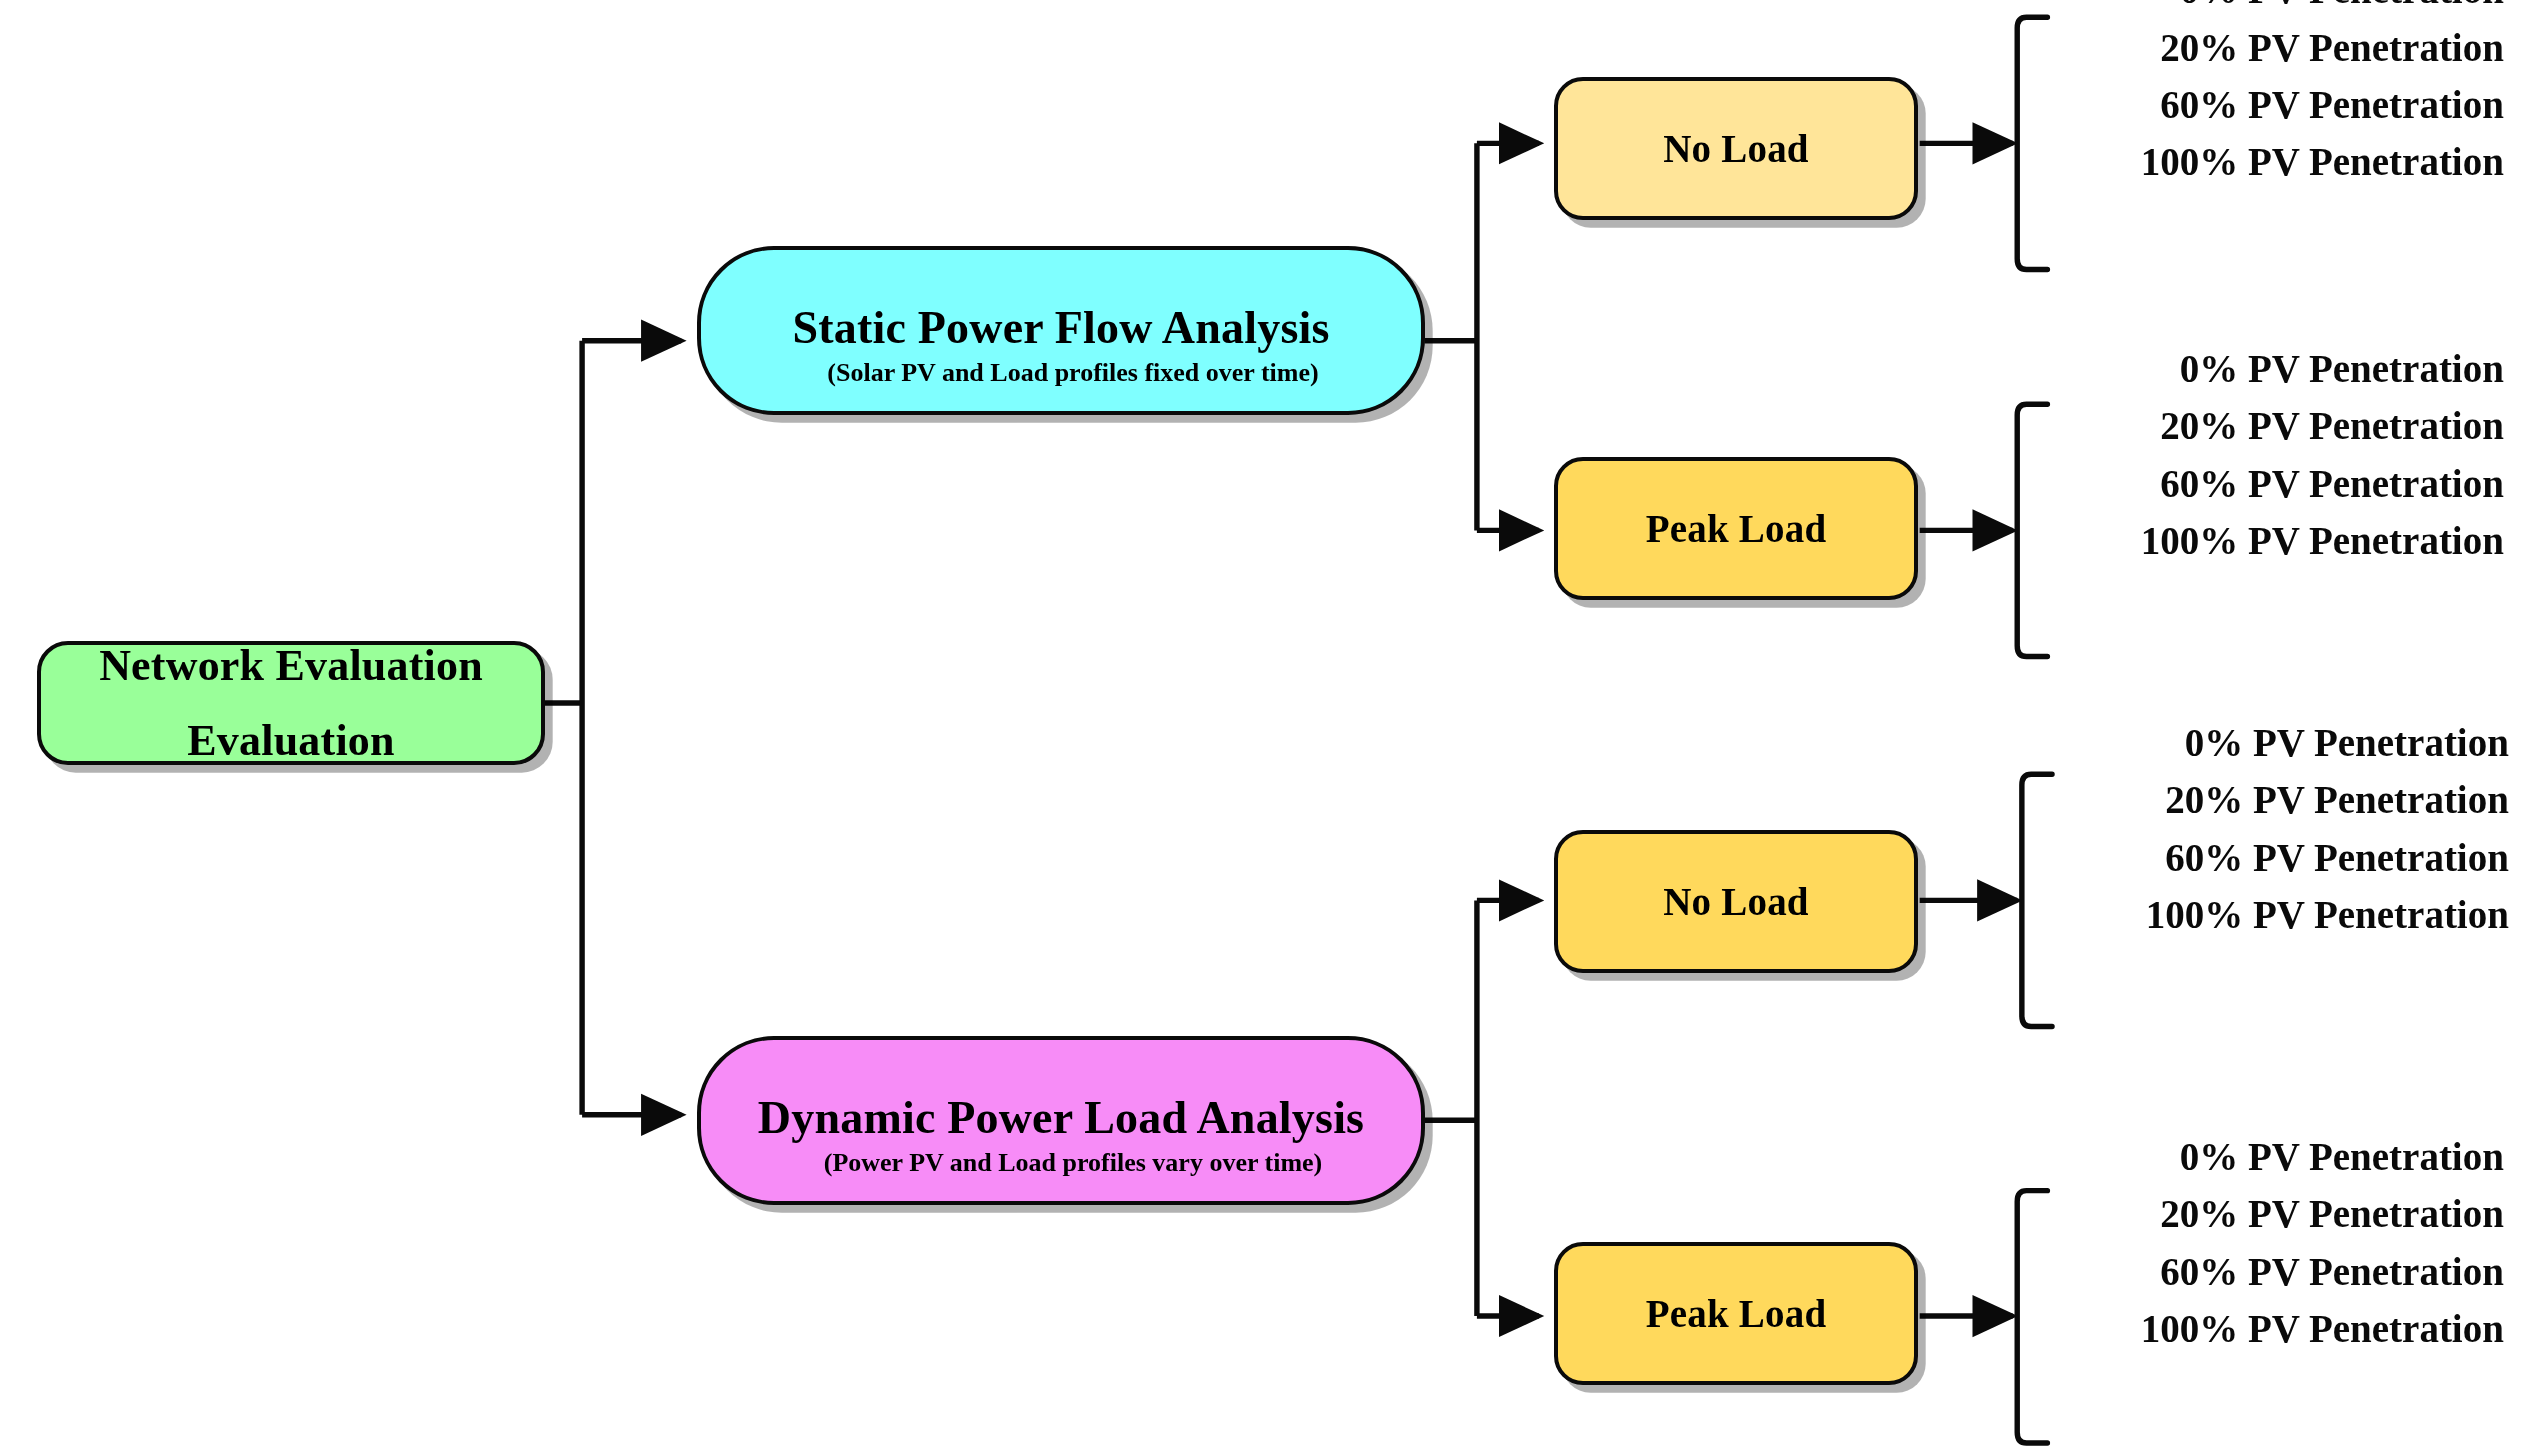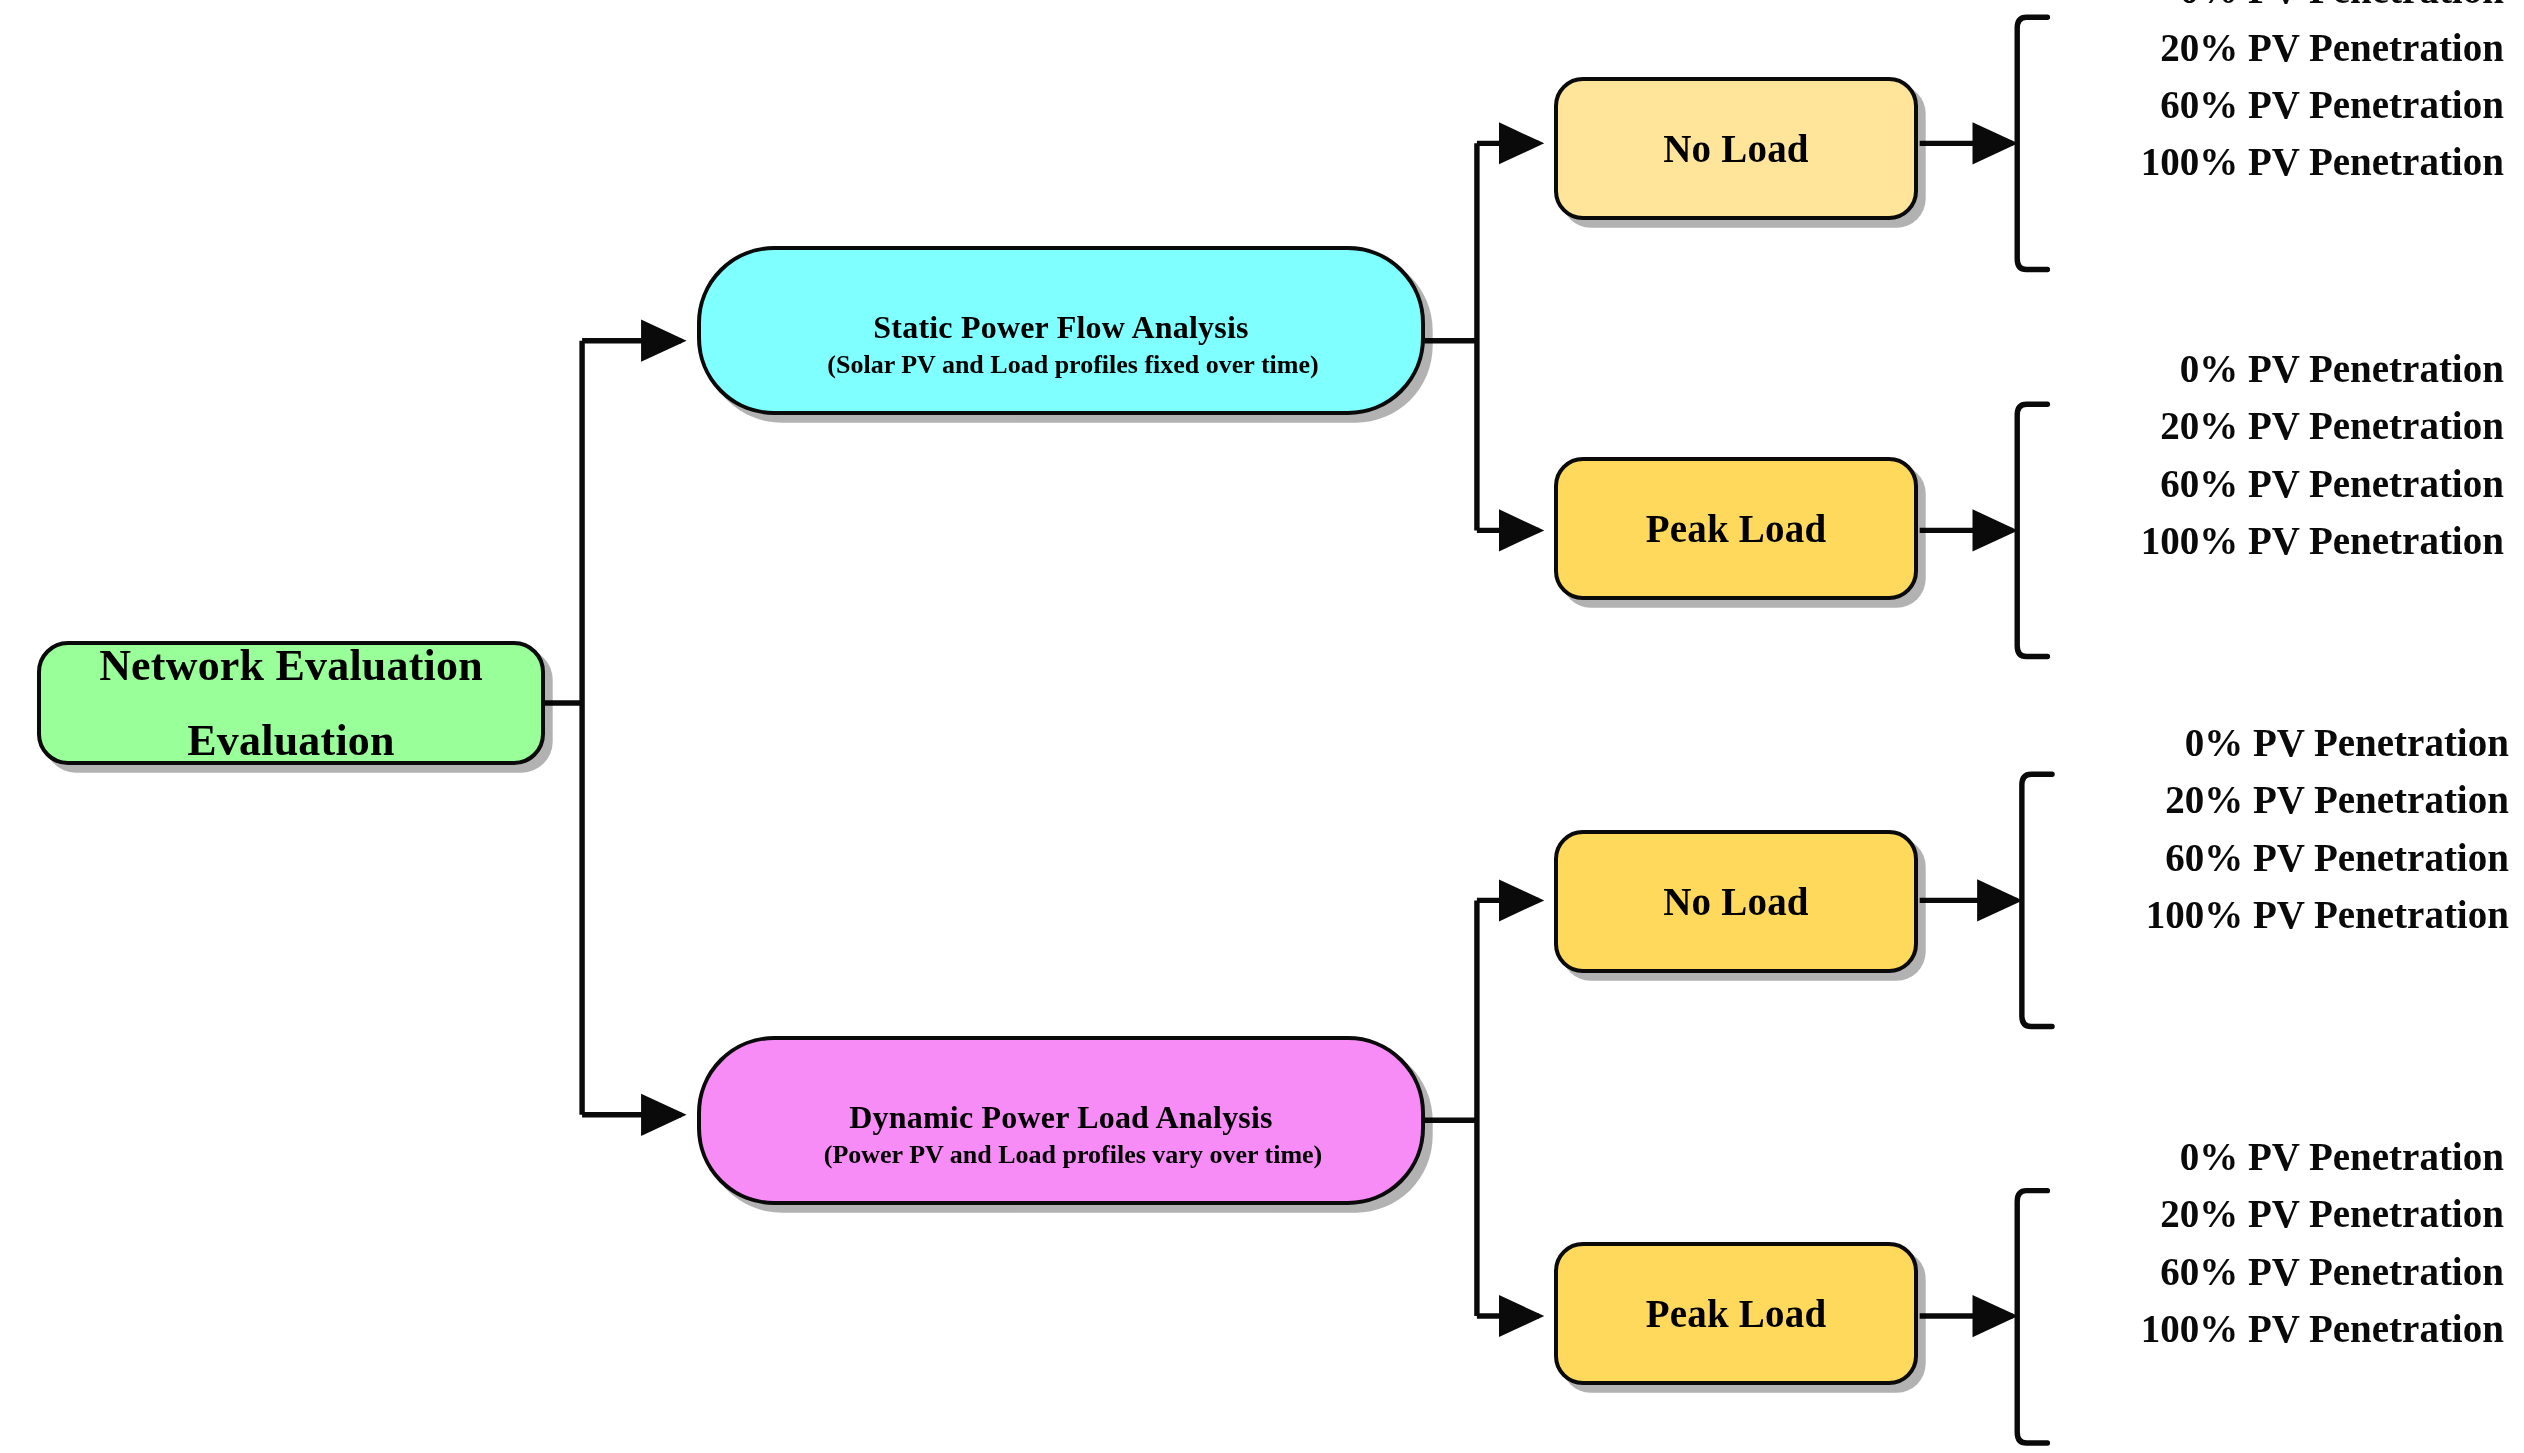--- a/index.html
+++ b/index.html
@@ -68,21 +68,21 @@
   #node-static {
     left: 697px;
     top: 246px;
     background: #7fffff;
   }
   #node-dynamic {
     left: 697px;
     top: 1036px;
     background: #f78cf7;
   }
-  .analysis .title { font-size: 32px; margin-top: 28px; }
+  .analysis .title { font-size: 46px; margin-top: 28px; }
   .analysis .sub   { font-size: 26px; margin-left: 24px; }
 
   
   .load {
     width: 364px;
     height: 143px;
     border-radius: 29px;
   }
   .load .title { font-size: 39px; }
   #node-load-1 { left: 1554px; top:  77px; background: #ffe599; }

